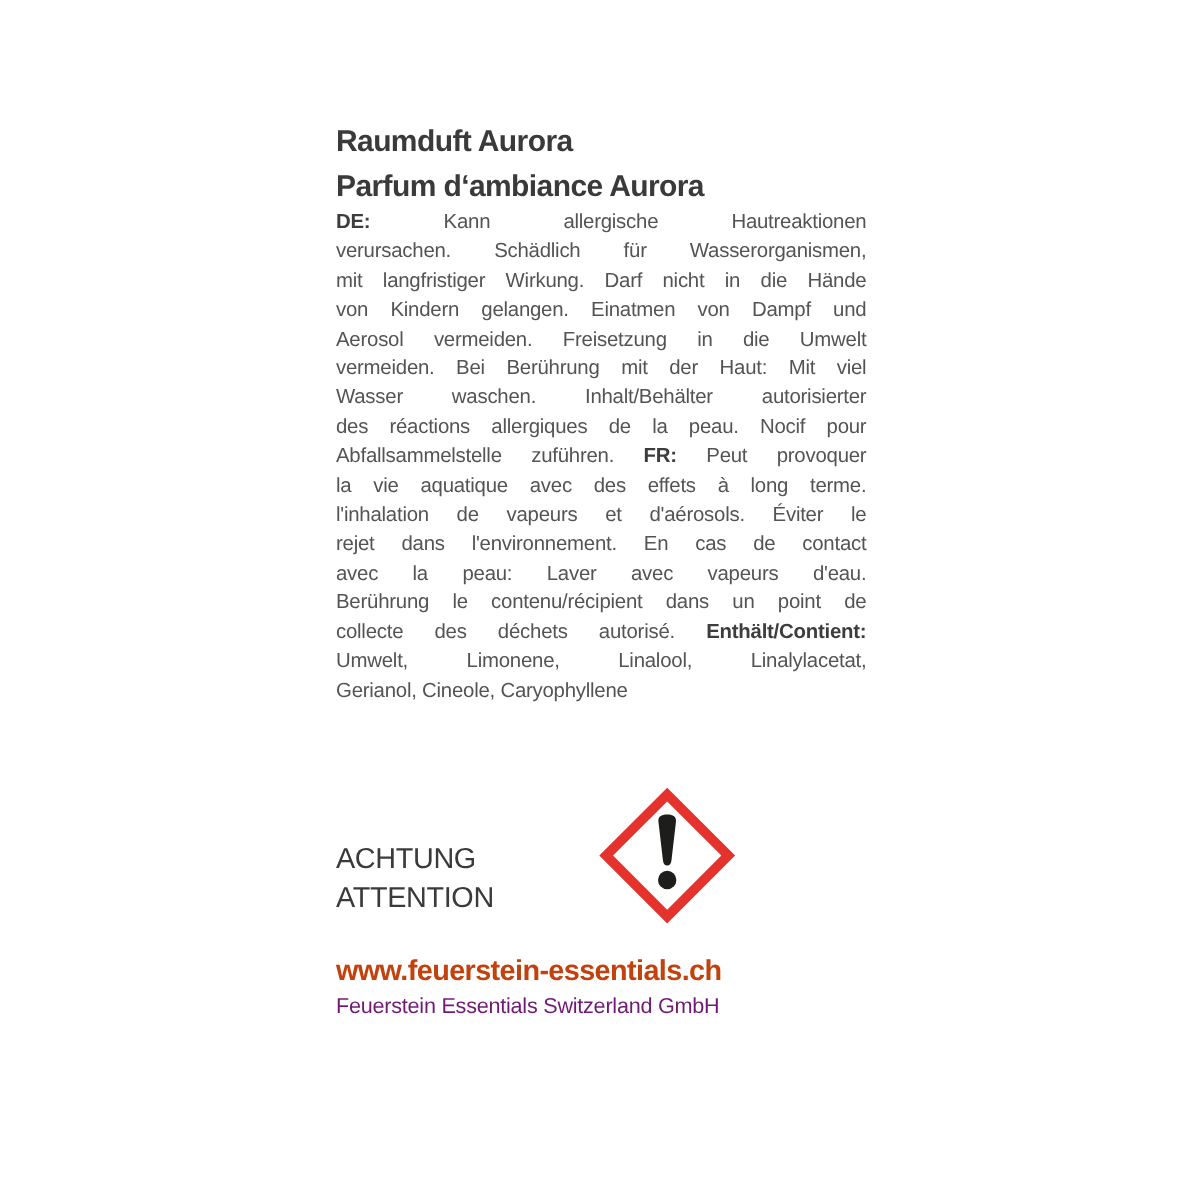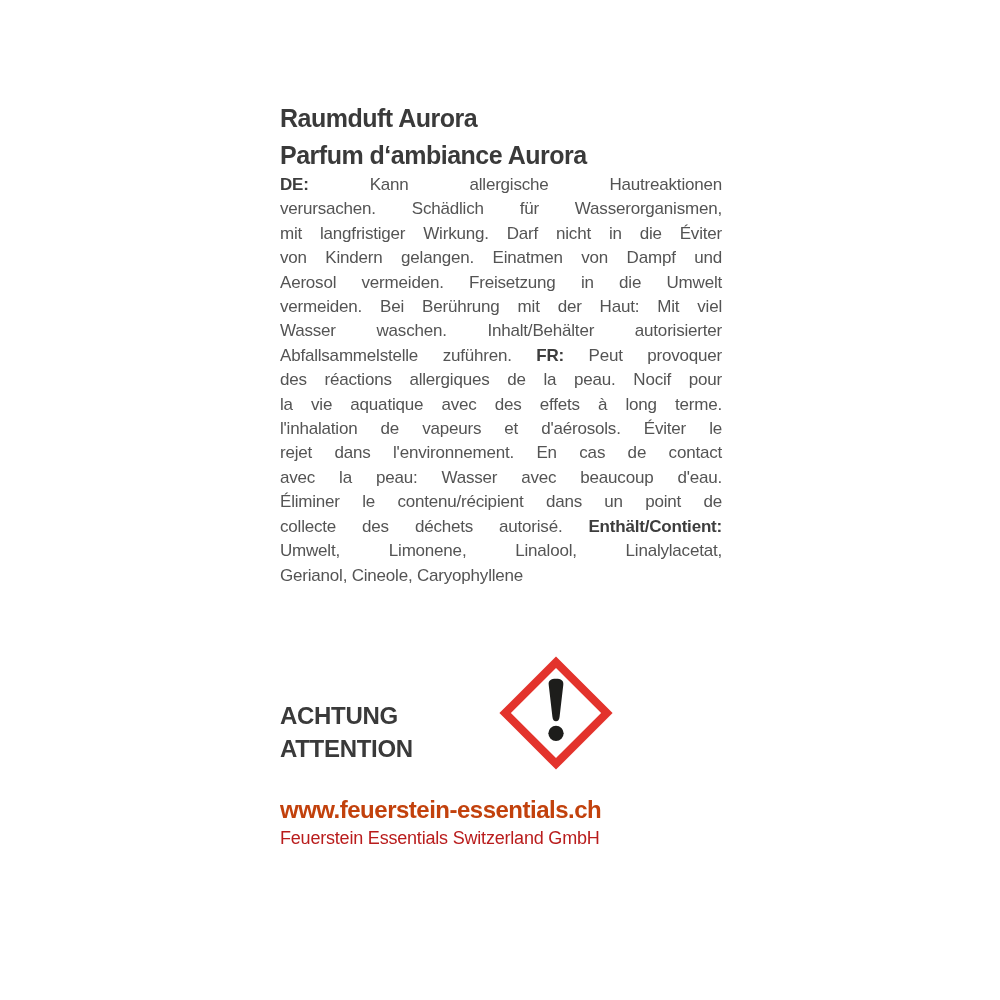--- a/index.html
+++ b/index.html
@@ -51,21 +51,21 @@
 
   
   .signal {
     position: absolute;
     top: 699px;
     left: 0;
     color: #3a3a3a;
   }
   .signal-line {
     font-size: 24px;
-    font-weight: 700;
+    font-weight: 400;
     line-height: 33px;
     letter-spacing: -0.3px;
   }
 
   
   .pictogram {
     position: absolute;
     left: 218px;
     top: 655px;
     width: 116px;
@@ -83,51 +83,51 @@
   .footer-site {
     font-size: 24px;
     font-weight: 700;
     letter-spacing: -0.5px;
     color: #c2410c;
     line-height: 33px;
     white-space: nowrap;
   }
   .footer-line {
     font-size: 18px;
-    color: #b91c1c;
+    color: #701a75;
     line-height: 25.3px;
     letter-spacing: -0.2px;
     white-space: nowrap;
   }
 </style>
 </head>
 <body>
 
 <div class="label">
 
   <div class="titles">
     <div class="title-line">Raumduft Aurora</div>
     <div class="title-line">Parfum d‘ambiance Aurora</div>
   </div>
 
   <div class="bodytext">
       <div class="bline"><b>DE:</b><span> Kann allergische Hautreaktionen</span></div>
       <div class="bline"><span>verursachen. Schädlich für Wasserorganismen,</span></div>
-      <div class="bline"><span>mit langfristiger Wirkung. Darf nicht in die Éviter</span></div>
+      <div class="bline"><span>mit langfristiger Wirkung. Darf nicht in die Hände</span></div>
       <div class="bline"><span>von Kindern gelangen. Einatmen von Dampf und</span></div>
       <div class="bline"><span>Aerosol vermeiden. Freisetzung in die Umwelt</span></div>
       <div class="bline"><span>vermeiden. Bei Berührung mit der Haut: Mit viel</span></div>
       <div class="bline"><span>Wasser waschen. Inhalt/Behälter autorisierter</span></div>
+      <div class="bline"><span>des réactions allergiques de la peau. Nocif pour</span></div>
       <div class="bline"><span>Abfallsammelstelle zuführen. </span><b>FR:</b><span> Peut provoquer</span></div>
-      <div class="bline"><span>des réactions allergiques de la peau. Nocif pour</span></div>
       <div class="bline"><span>la vie aquatique avec des effets à long terme.</span></div>
       <div class="bline"><span>l'inhalation de vapeurs et d'aérosols. Éviter le</span></div>
       <div class="bline"><span>rejet dans l'environnement. En cas de contact</span></div>
-      <div class="bline"><span>avec la peau: Wasser avec beaucoup d'eau.</span></div>
-      <div class="bline"><span>Éliminer le contenu/récipient dans un point de</span></div>
+      <div class="bline"><span>avec la peau: Laver avec vapeurs d'eau.</span></div>
+      <div class="bline"><span>Berührung le contenu/récipient dans un point de</span></div>
       <div class="bline"><span>collecte des déchets autorisé. </span><b>Enthält/Contient:</b></div>
       <div class="bline"><span>Umwelt, Limonene, Linalool, Linalylacetat,</span></div>
       <div class="bline"><span>Gerianol, Cineole, Caryophyllene</span></div>
     </div>
 
   <div class="signal">
     <div class="signal-line">ACHTUNG</div>
     <div class="signal-line">ATTENTION</div>
   </div>
 

